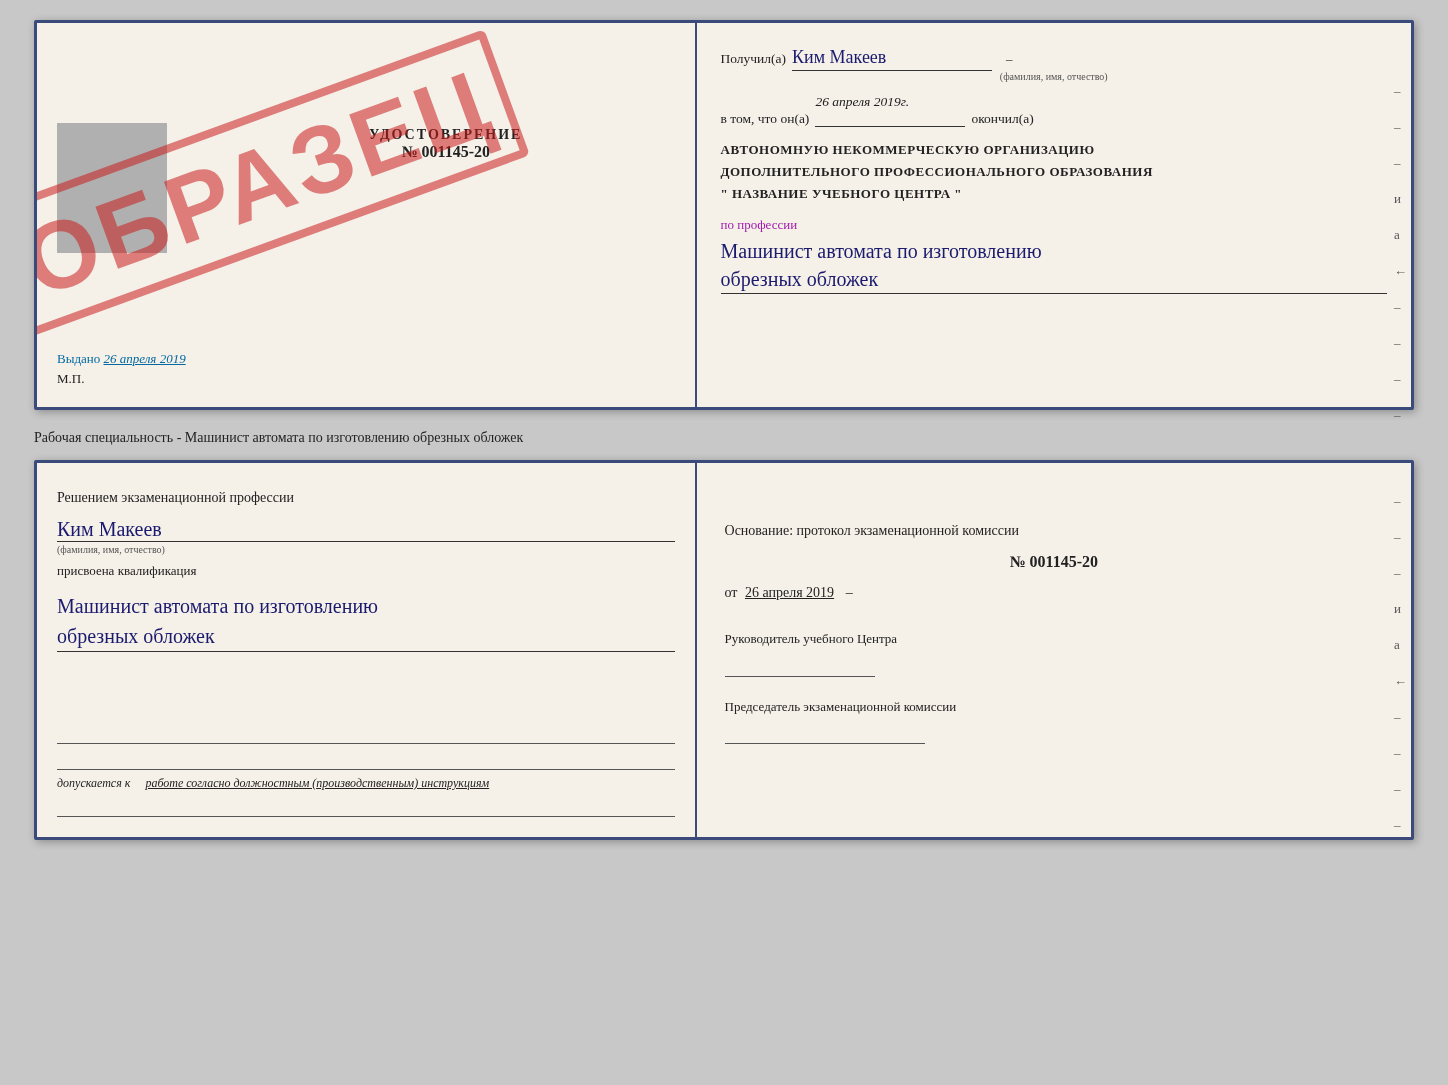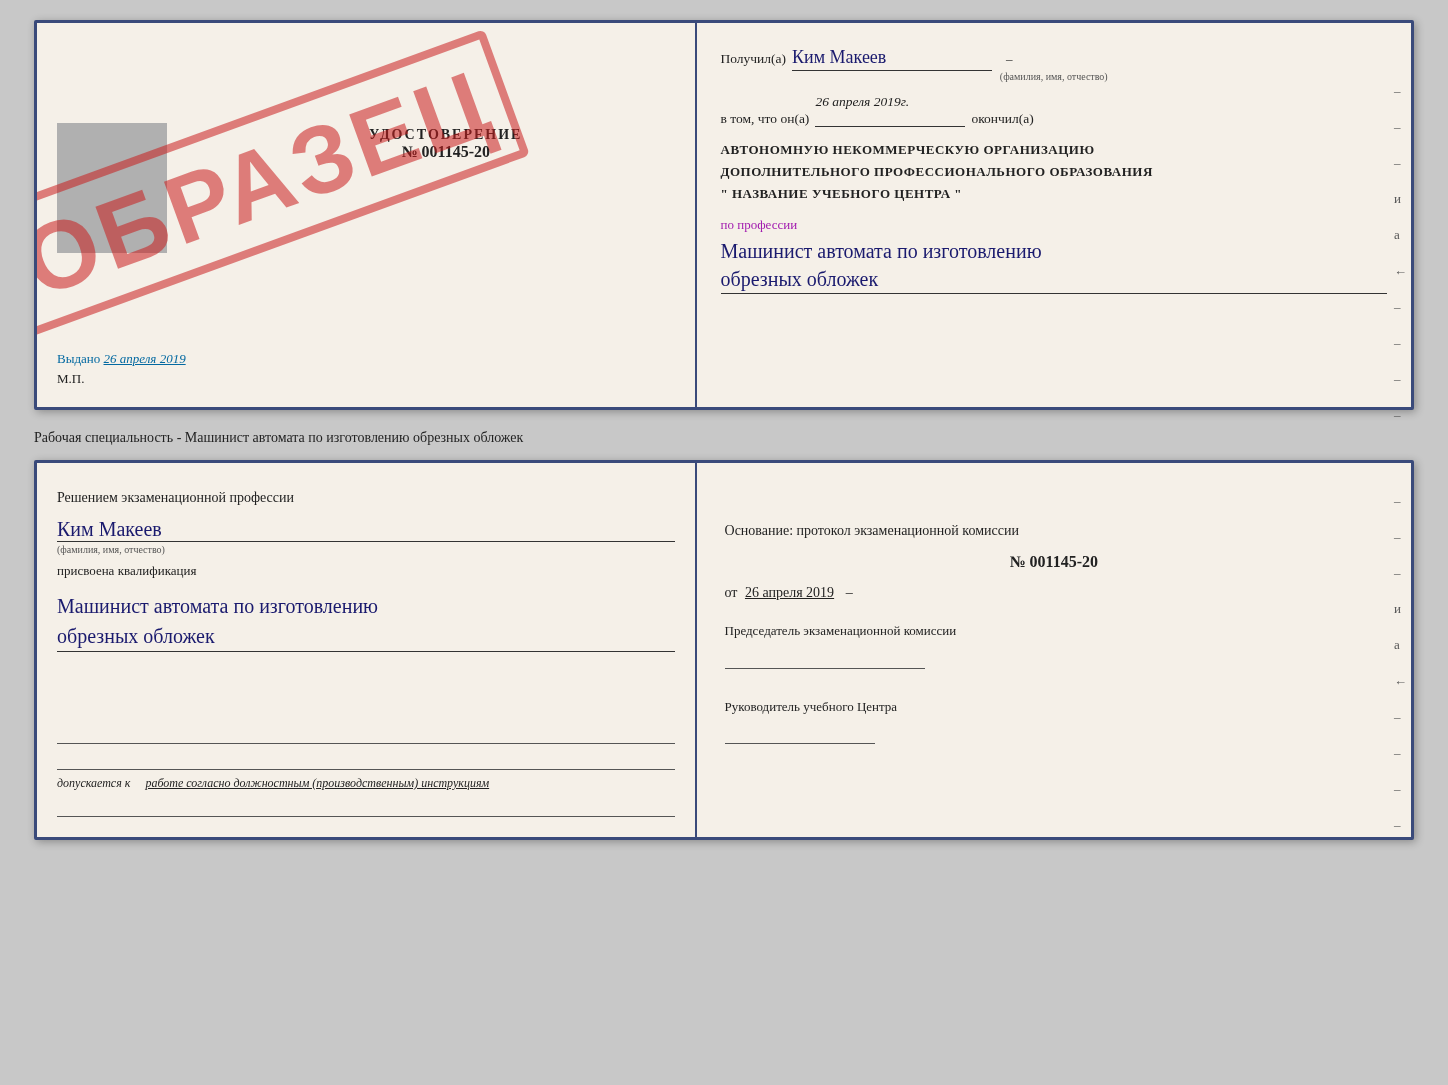--- a/index.html
+++ b/index.html
@@ -473,30 +473,30 @@
       <div class="qual-right-heading">Основание: протокол экзаменационной комиссии</div>
 
       <div class="qual-protocol-number">№ 001145-20</div>
 
       <div class="qual-date-line">
         <span>от</span>
         <span style="text-decoration:underline; margin-left:4px;">26 апреля 2019</span>
         <span style="margin-left: 8px;">–</span>
       </div>
 
+      <div style="margin-top: 18px;">
+        <div class="qual-head">Руководитель учебного Центра</div>
+        <div class="qual-head-line"></div>
+      </div>
+
       <div style="margin-top: 10px;">
         <div class="qual-chairman">Председатель экзаменационной комиссии</div>
         <div class="qual-chairman-line"></div>
       </div>
 
-      <div style="margin-top: 18px;">
-        <div class="qual-head">Руководитель учебного Центра</div>
-        <div class="qual-head-line"></div>
-      </div>
-
       <div class="side-marks" style="top: 30px;">
         <span>–</span>
         <span>–</span>
         <span>–</span>
         <span>и</span>
         <span>а</span>
         <span>←</span>
         <span>–</span>
         <span>–</span>
         <span>–</span>

